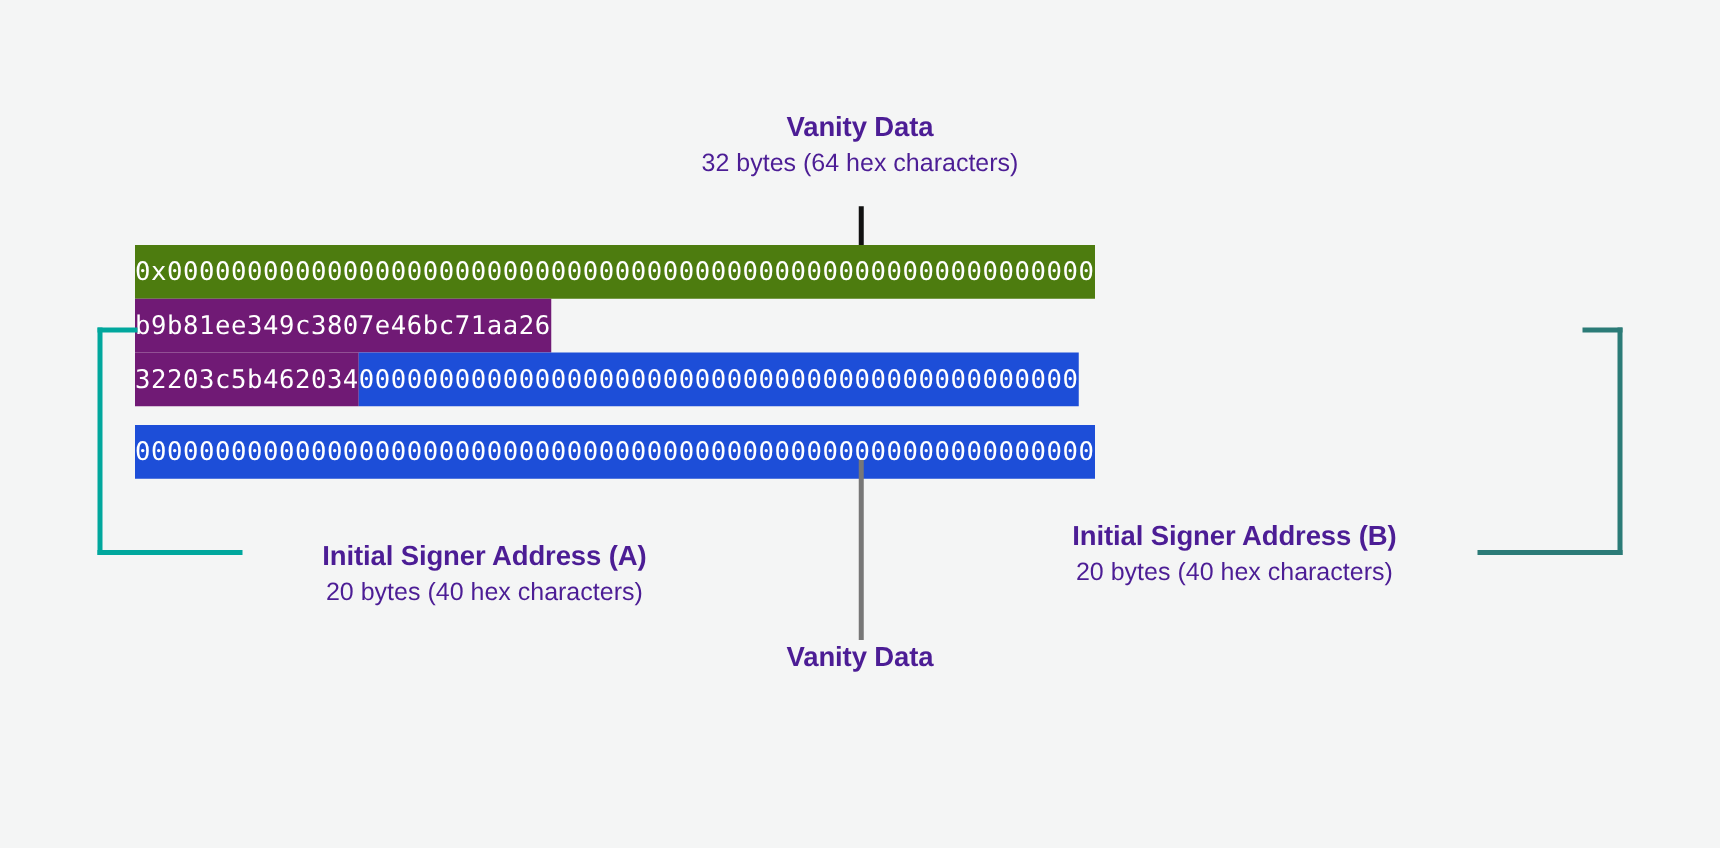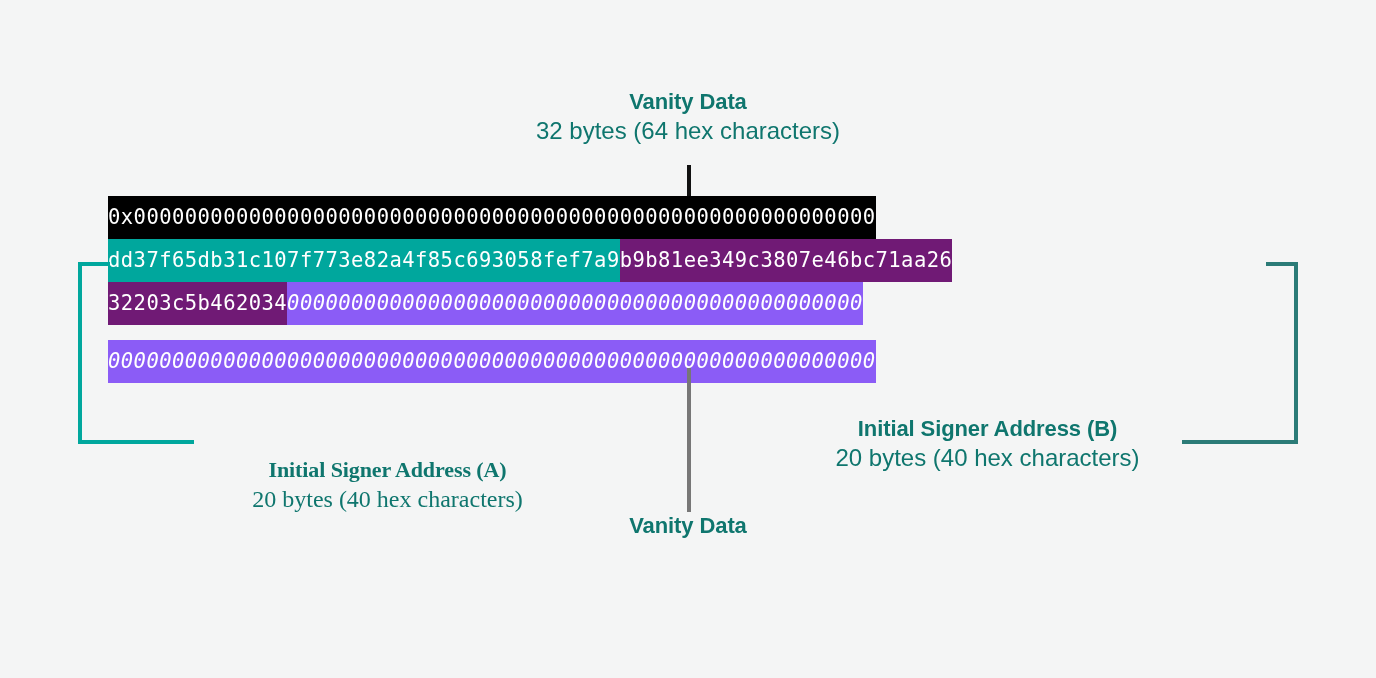--- a/index.html
+++ b/index.html
@@ -19,51 +19,50 @@
     position: absolute;
     left: 0; top: 0;
     width: 1376px;
     height: 678px;
   }
 
   
   .label-block {
     position: absolute;
     text-align: center;
-    color: #0f766e;
+    color: #4c1d95;
   }
   .label-title {
     font-size: 22px;
     font-weight: bold;
     line-height: 28px;
     letter-spacing: -0.1px;
     white-space: nowrap;
   }
   .label-sub {
-    font-size: 24px;
+    font-size: 20px;
     font-weight: normal;
     line-height: 30px;
     white-space: nowrap;
   }
 
   #lbl-vanity-top {
     left: 388px;
     top: 88px;
     width: 600px;
   }
   #lbl-vanity-bottom {
     left: 388px;
     top: 512px;
     width: 600px;
   }
   #lbl-signer-a {
     left: 100px;
-    top: 456px;
+    top: 431px;
     width: 575px;
-    font-family: Liberation Serif, serif;
   }
   #lbl-signer-b {
     left: 700px;
     top: 415px;
     width: 575px;
   }
 
   
   #hexblock {
     position: absolute;
@@ -84,24 +83,24 @@
   .hexrow .seg {
     display: inline-block;
     height: 43px;
     line-height: 43px;
     font-family: "DejaVu Sans Mono", "Liberation Mono", monospace;
     font-size: 20.5px;
     letter-spacing: 0.45px;
     color: #ffffff;
     white-space: pre;
   }
-  .seg-black   { background: #000000; }
+  .seg-black   { background: #4d7c0f; }
   .seg-teal    { background: #00a79d; }
   .seg-dteal   { background: #701a75; }
-  .seg-gray    { background: #8b5cf6; font-style: italic; }
+  .seg-gray    { background: #1d4ed8; }
 
   #row0 { top: 0px; }
   #row1 { top: 43px; }
   #row2 { top: 86px; }
   #row3 { top: 144px; }
   #row4 { top: 172px; }
 
   
   .connector {
     position: absolute;
@@ -186,21 +185,20 @@
 
   <div class="connector" id="conn-top"></div>
 
   <div id="hexblock">
 
     <div class="hexrow" id="row0">
       <span class="seg seg-black">0x0000000000000000000000000000000000000000000000000000000000</span>
     </div>
 
     <div class="hexrow" id="row1">
-      <span class="seg seg-teal">dd37f65db31c107f773e82a4f85c693058fef7a9</span>
       <span class="seg seg-dteal">b9b81ee349c3807e46bc71aa26</span>
     </div>
 
     <div class="hexrow" id="row2">
       <span class="seg seg-dteal">32203c5b462034</span>
       <span class="seg seg-gray">000000000000000000000000000000000000000000000</span>
     </div>
 
     <div class="hexrow" id="row3">
       <span class="seg seg-gray">000000000000000000000000000000000000000000000000000000000000</span>

